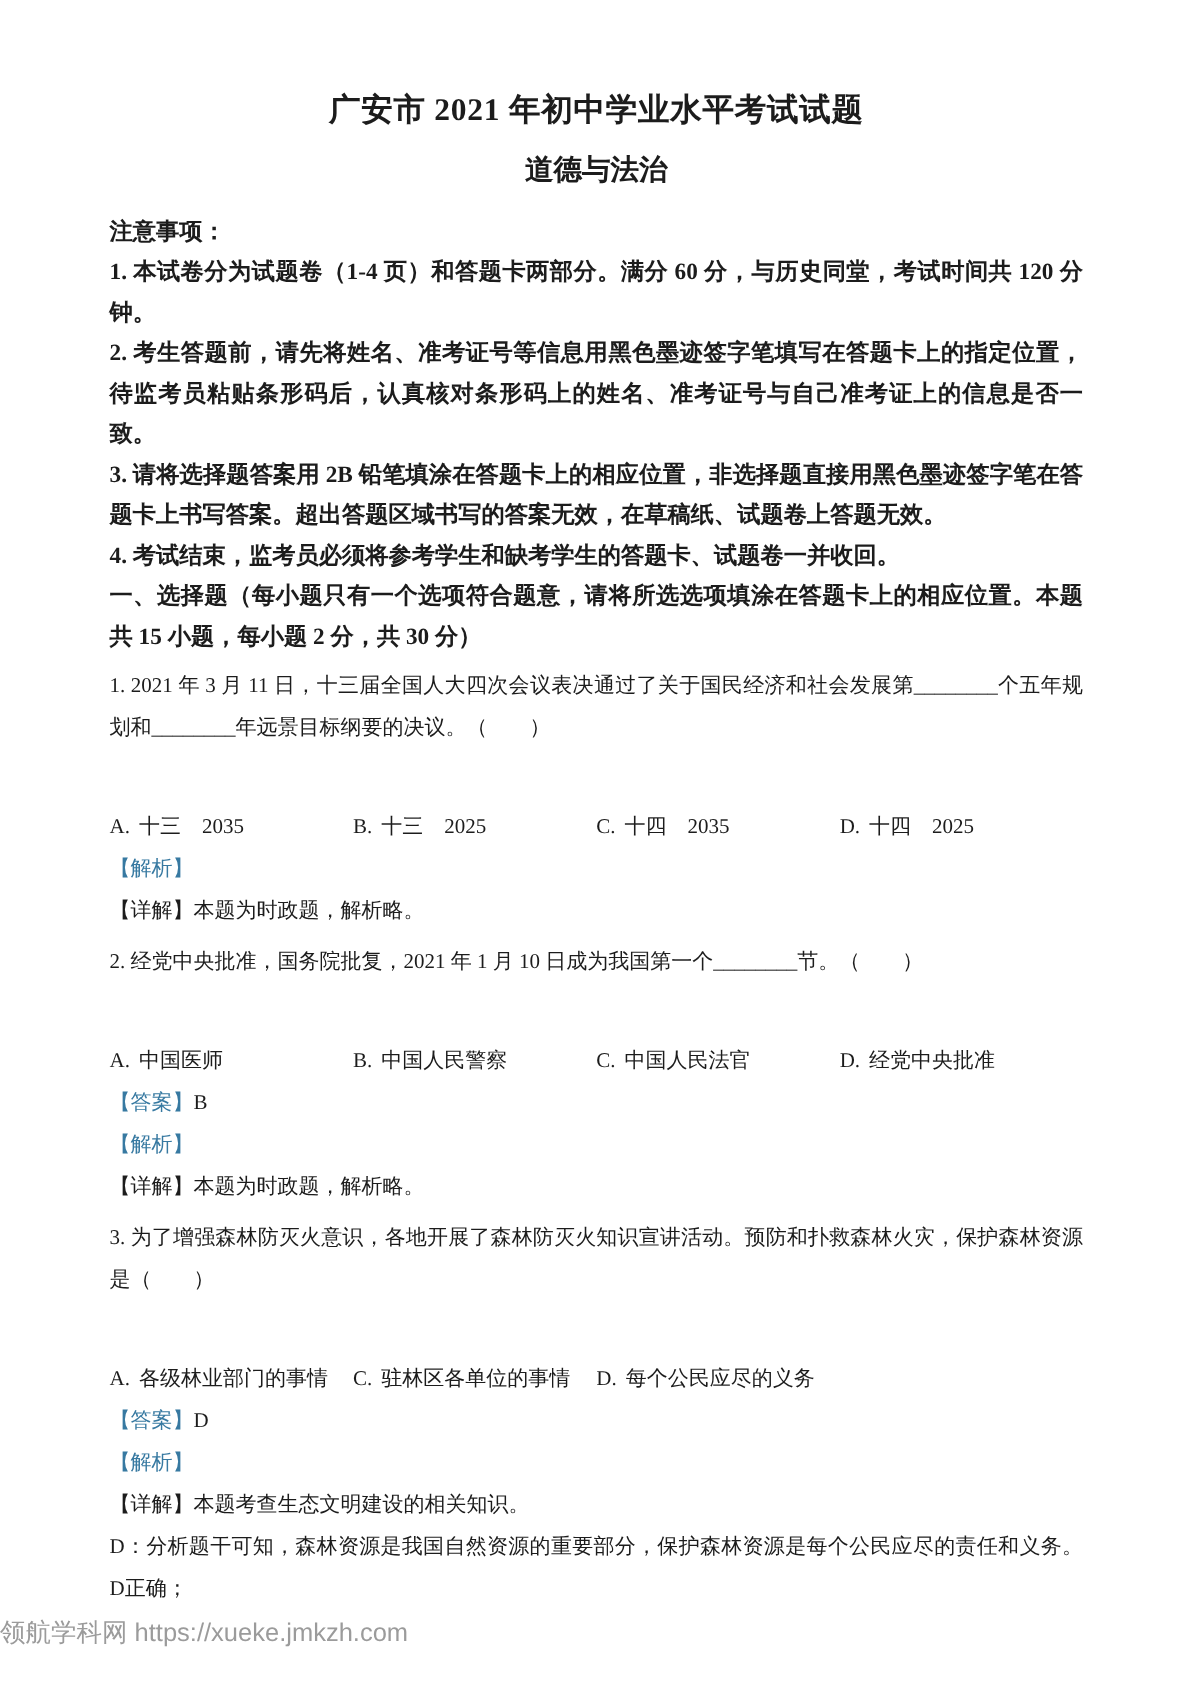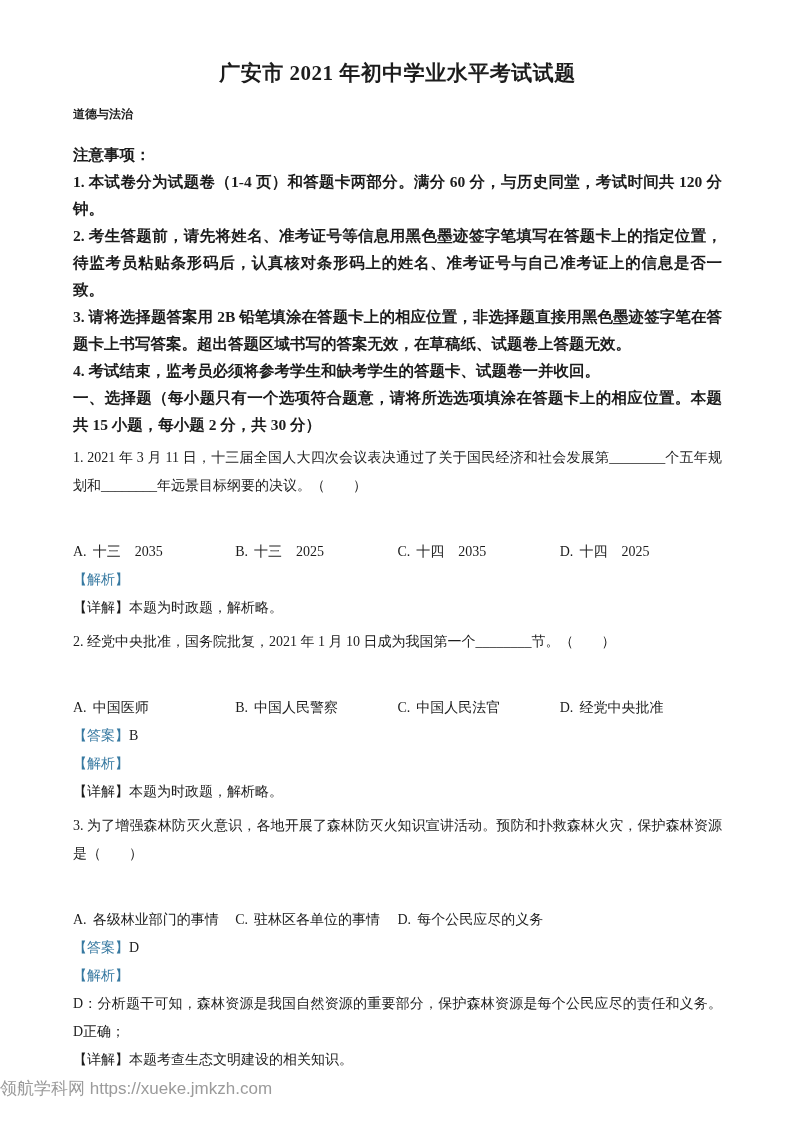--- a/index.html
+++ b/index.html
@@ -14,22 +14,23 @@
   .content { padding: 58px 71px 0 73px; }
 
   .doc-title {
     font-size: 21px;
     font-weight: bold;
     text-align: center;
     line-height: 30px;
     letter-spacing: 0.5px;
   }
   .doc-subject {
-    font-size: 12px;
+    font-size: 19px;
     font-weight: bold;
+    text-align: center;
     line-height: 28px;
     margin-top: 12px;
     margin-bottom: 13px;
   }
 
   .notice p,
   .section-heading {
     font-size: 15.5px;
     font-weight: bold;
     line-height: 27px;
@@ -106,20 +107,20 @@
 
     <div class="question">
       <p class="stem">3. 为了增强森林防灭火意识，各地开展了森林防灭火知识宣讲活动。预防和扑救森林火灾，保护森林资源是（　　）</p>
       <div class="options">
         <span class="option"><span class="opt-label">A.</span><span class="opt-text">各级林业部门的事情</span></span>
         <span class="option"><span class="opt-label">C.</span><span class="opt-text">驻林区各单位的事情</span></span>
         <span class="option"><span class="opt-label">D.</span><span class="opt-text">每个公民应尽的义务</span></span>
       </div>
       <p><span class="teal">【答案】</span><span>D</span></p>
       <p class="teal">【解析】</p>
+      <p><span>【详解】</span><span>本题考查生态文明建设的相关知识。</span></p>
       <p>D：分析题干可知，森林资源是我国自然资源的重要部分，保护森林资源是每个公民应尽的责任和义务。D正确；</p>
-      <p><span>【详解】</span><span>本题考查生态文明建设的相关知识。</span></p>
     </div>
 
   </div>
 </div>
 
 <div class="footer">领航学科网 https://xueke.jmkzh.com</div>
 
 </body></html>

